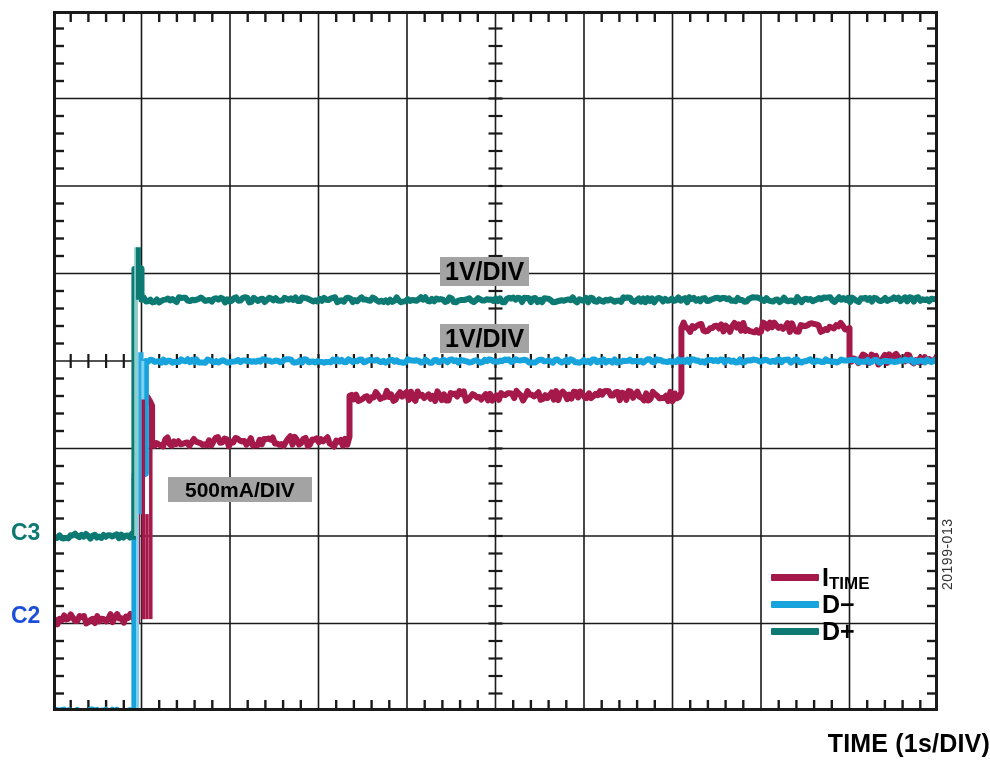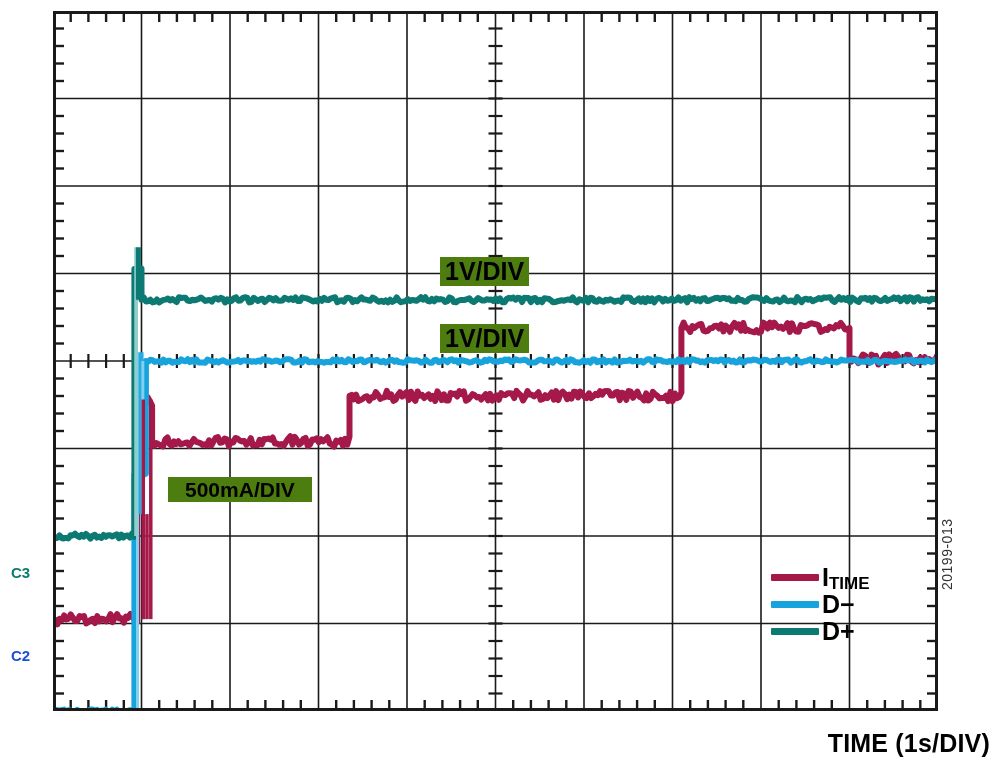--- a/index.html
+++ b/index.html
@@ -10,26 +10,26 @@
 
   
   .plot-area{position:absolute;left:53px;top:11px;width:885px;height:700px;}
   .plot-border{position:absolute;inset:0;border:3px solid #1a1a1a;box-sizing:border-box;}
 
   
   .layer{position:absolute;left:0;top:0;width:885px;height:700px;}
 
   
   .anno{position:absolute;font-weight:bold;color:#000;white-space:nowrap;
-        background:#4d7c0f;line-height:1;}
+        background:#a3a3a3;line-height:1;}
   .anno-1vdiv-a{left:440px;top:257px;font-size:25px;padding:2px 5px;}
   .anno-1vdiv-b{left:440px;top:324px;font-size:25px;padding:2px 5px;}
   .anno-500ma{left:168px;top:477px;font-size:21px;padding:2px 17px;}
 
-  .ch-label{position:absolute;font-size:15px;font-weight:bold;white-space:nowrap;line-height:1;margin-top:44px;}
+  .ch-label{position:absolute;font-size:23px;font-weight:bold;white-space:nowrap;line-height:1;}
   .ch-c3{left:11px;top:521px;}
   .ch-c2{left:11px;top:604px;}
 
   .xaxis-title{position:absolute;left:0;top:729px;width:990px;text-align:right;
                font-size:25px;font-weight:bold;letter-spacing:.2px;}
 
   .doc-id{position:absolute;left:939px;top:590px;width:140px;
           font-size:14px;color:#333;letter-spacing:.5px;
           transform:rotate(-90deg);transform-origin:0 0;
           white-space:nowrap;}

